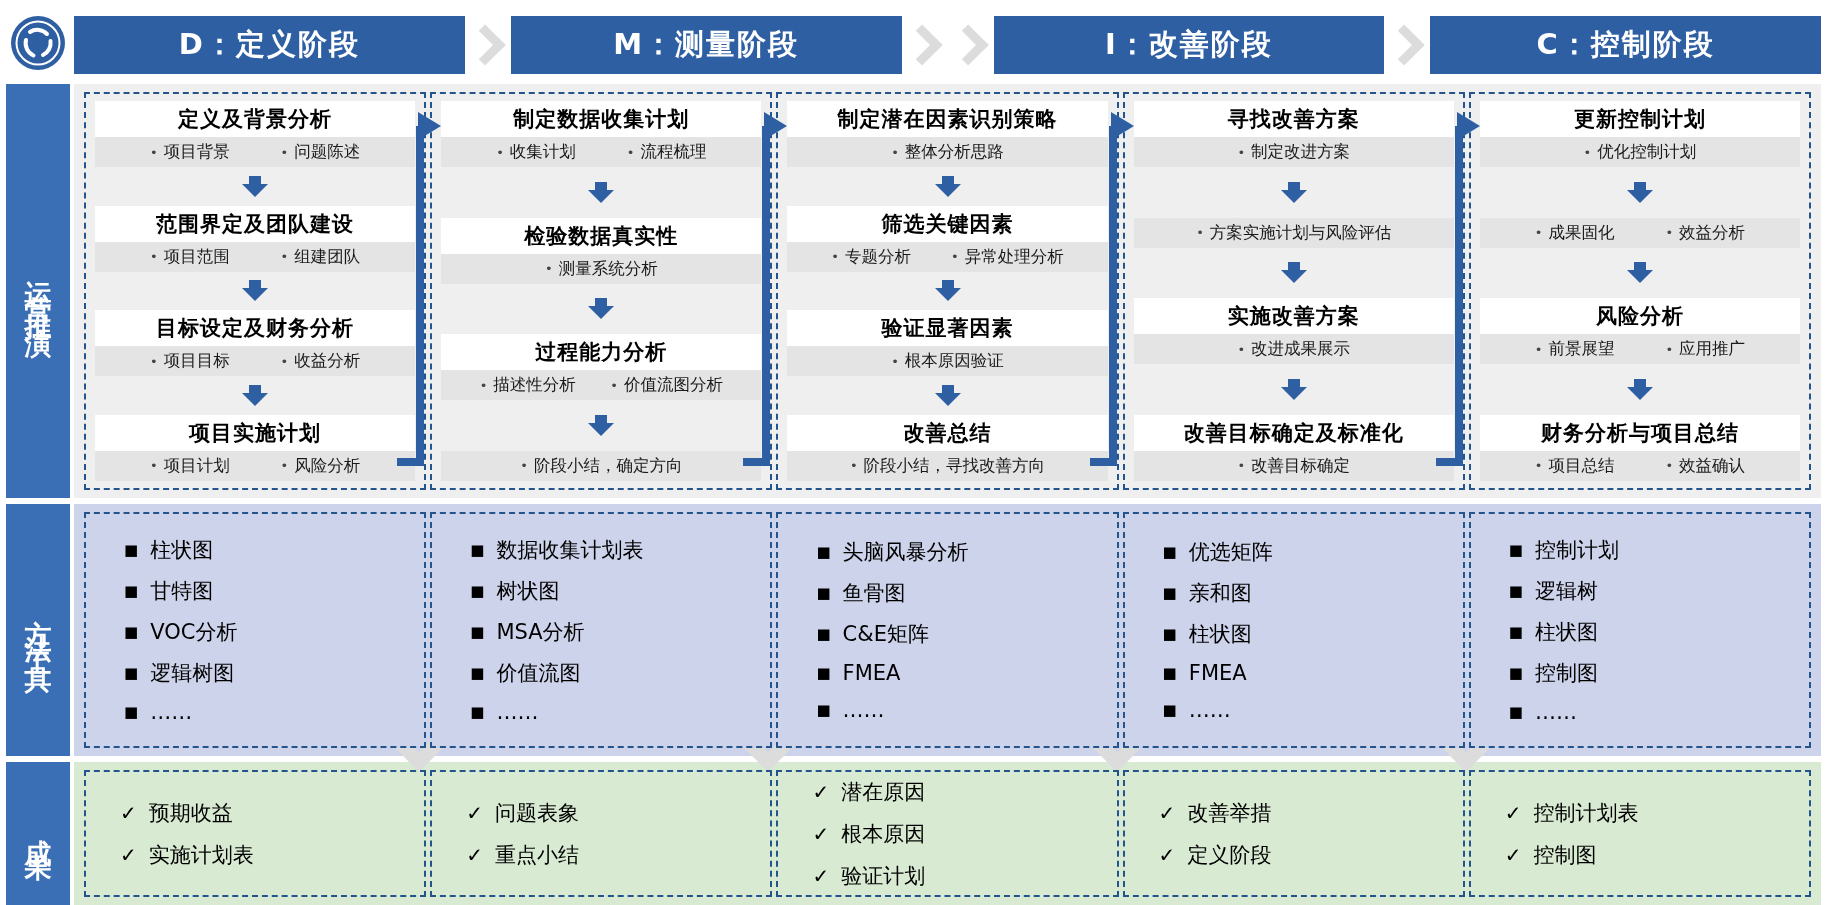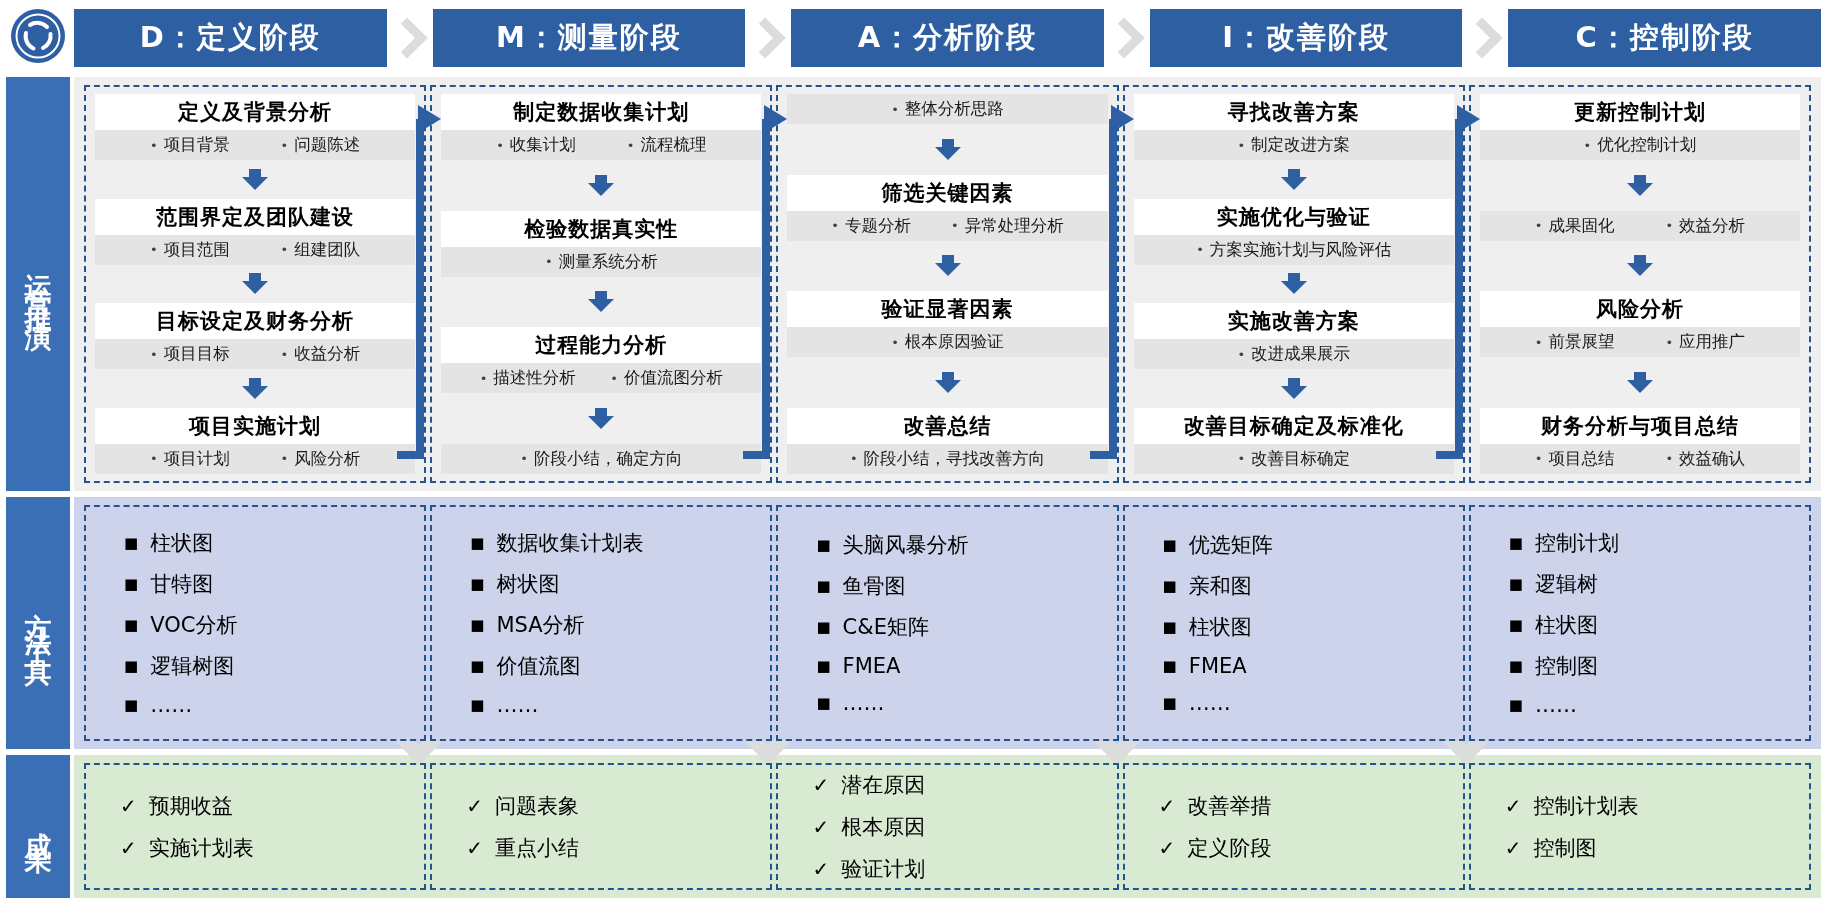--- a/index.html
+++ b/index.html
@@ -9,21 +9,21 @@
     --row1-bg:#EFEFEF;
     --row2-bg:#CDD3EA;
     --row3-bg:#D9EAD3;
     --dash-border:#24548C;
     --chevron-gray:#DCDCDC;
     --step-title-bg:#FFFFFF;
     --step-bullets-bg:#E4E4E4;
   }
   *{margin:0;padding:0;box-sizing:border-box;}
   body{font-family:"DejaVu Sans","Liberation Sans",sans-serif;background:#fff;}
-  .page{width:1829px;height:905px;background:#fff;padding:7px 8px 8px 6px;position:relative;overflow:hidden;}
+  .page{width:1829px;height:905px;background:#fff;padding:14px 8px 8px 6px;position:relative;overflow:hidden;}
 
   
   .header-row{display:flex;align-items:center;height:62px;margin-bottom:8px;}
   .logo-cell{width:64px;display:flex;justify-content:center;align-items:center;flex:0 0 64px;}
   .phase-headers{flex:1;display:flex;align-items:stretch;height:58px;margin-left:4px;}
   .phase-hdr{flex:1;background:var(--header-blue);color:#fff;font-weight:bold;font-size:29px;
     display:flex;align-items:center;justify-content:center;letter-spacing:2px;}
   .hdr-sep{width:46px;position:relative;flex:0 0 46px;}
   .hdr-sep::after{content:'';position:absolute;top:50%;left:50%;width:20px;height:20px;
     border-top:9px solid var(--chevron-gray);border-right:9px solid var(--chevron-gray);
@@ -90,21 +90,20 @@
             <path d="M23.5 40.5 A13.5 13.5 0 0 1 16 25"></path>
           </g>
         </svg>
       </span>
     </div>
     <div class="phase-headers">
         <div class="phase-hdr">D：定义阶段</div>
         <div class="hdr-sep"></div>
         <div class="phase-hdr">M：测量阶段</div>
         <div class="hdr-sep"></div>
-        <div class="phase-hdr">A：分析阶段</div>
         <div class="hdr-sep"></div>
         <div class="phase-hdr">I：改善阶段</div>
         <div class="hdr-sep"></div>
         <div class="phase-hdr">C：控制阶段</div>
       </div>
   </div>
 
   <div class="body-grid">
     <div class="side-cell">运营推演</div>
     <div class="row row-steps">
@@ -239,20 +238,21 @@
             </div>
           </div>
         </div>
         <div class="col-wrap">
           <div class="connector"><svg width="46" height="372" viewBox="0 0 46 372" xmlns="http://www.w3.org/2000/svg">
               <path d="M1 352 H24 V16" fill="none" stroke="#2E5FA3" stroke-width="8"></path>
               <polygon points="22,2 22,30 45,16" fill="#2E5FA3"></polygon>
             </svg></div>
           <div class="dash-box steps-box">
             <div class="step">
+              <div class="step-title">制定潜在因素识别策略</div>
               <div class="step-bullets">
                 <span class="bullet-item">
                   <span class="dot">•</span>
                   <span class="btxt">整体分析思路</span>
                 </span>
               </div>
             </div>
             <div class="dn-arrow">
               <span class="shaft"></span>
               <span class="head"></span>
@@ -311,21 +311,20 @@
                   <span class="dot">•</span>
                   <span class="btxt">制定改进方案</span>
                 </span>
               </div>
             </div>
             <div class="dn-arrow">
               <span class="shaft"></span>
               <span class="head"></span>
             </div>
             <div class="step">
-              <div class="step-title">实施优化与验证</div>
               <div class="step-bullets">
                 <span class="bullet-item">
                   <span class="dot">•</span>
                   <span class="btxt">方案实施计划与风险评估</span>
                 </span>
               </div>
             </div>
             <div class="dn-arrow">
               <span class="shaft"></span>
               <span class="head"></span>

